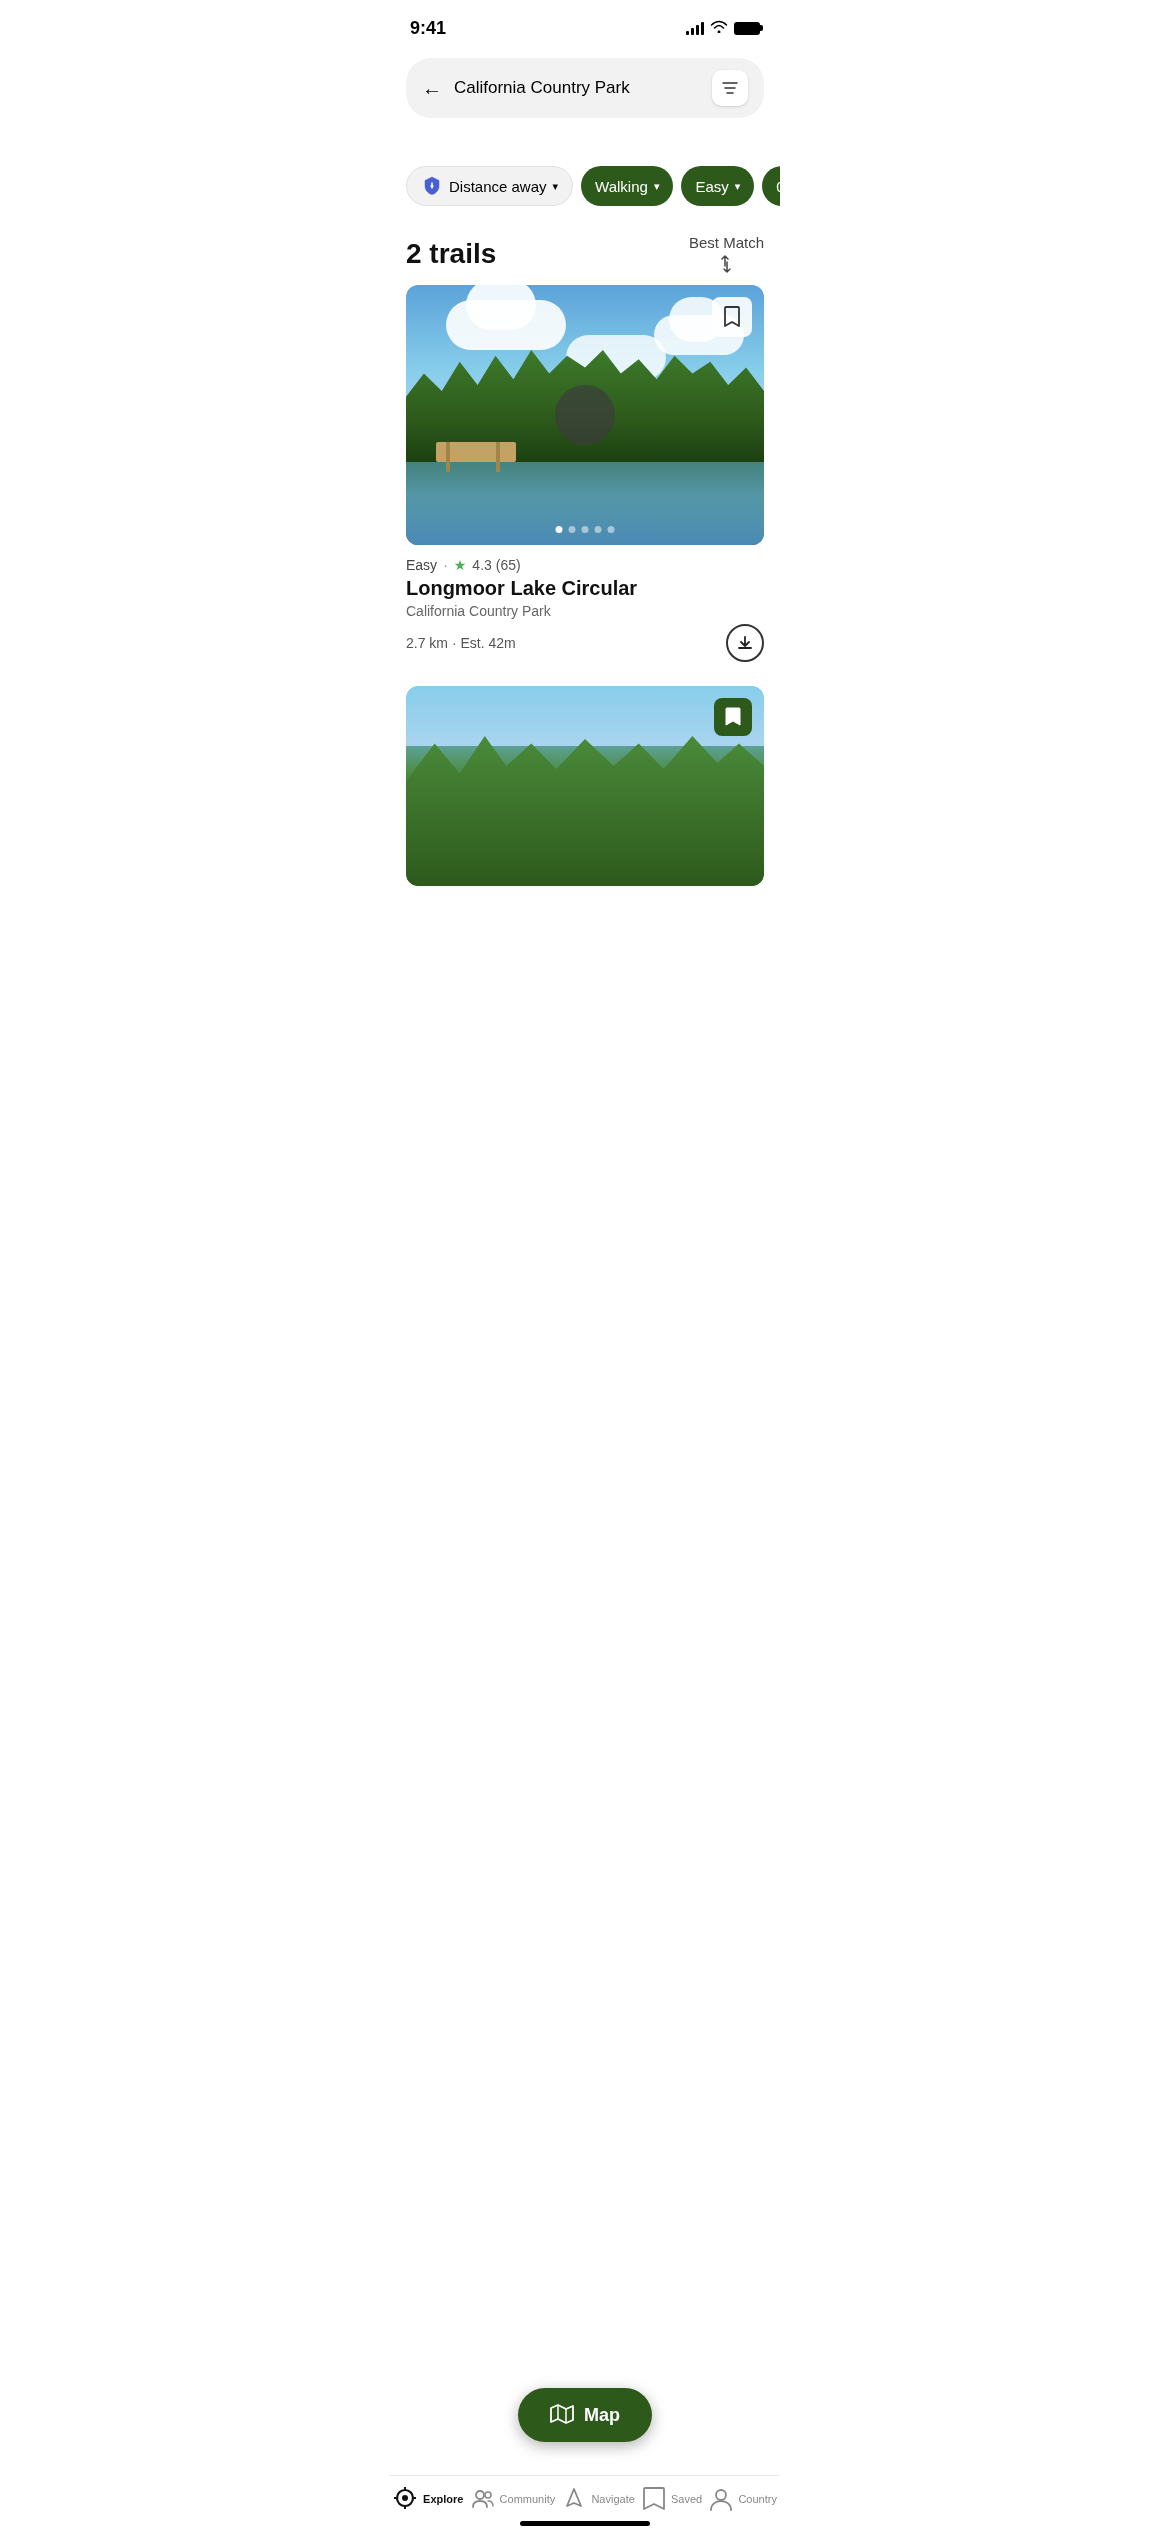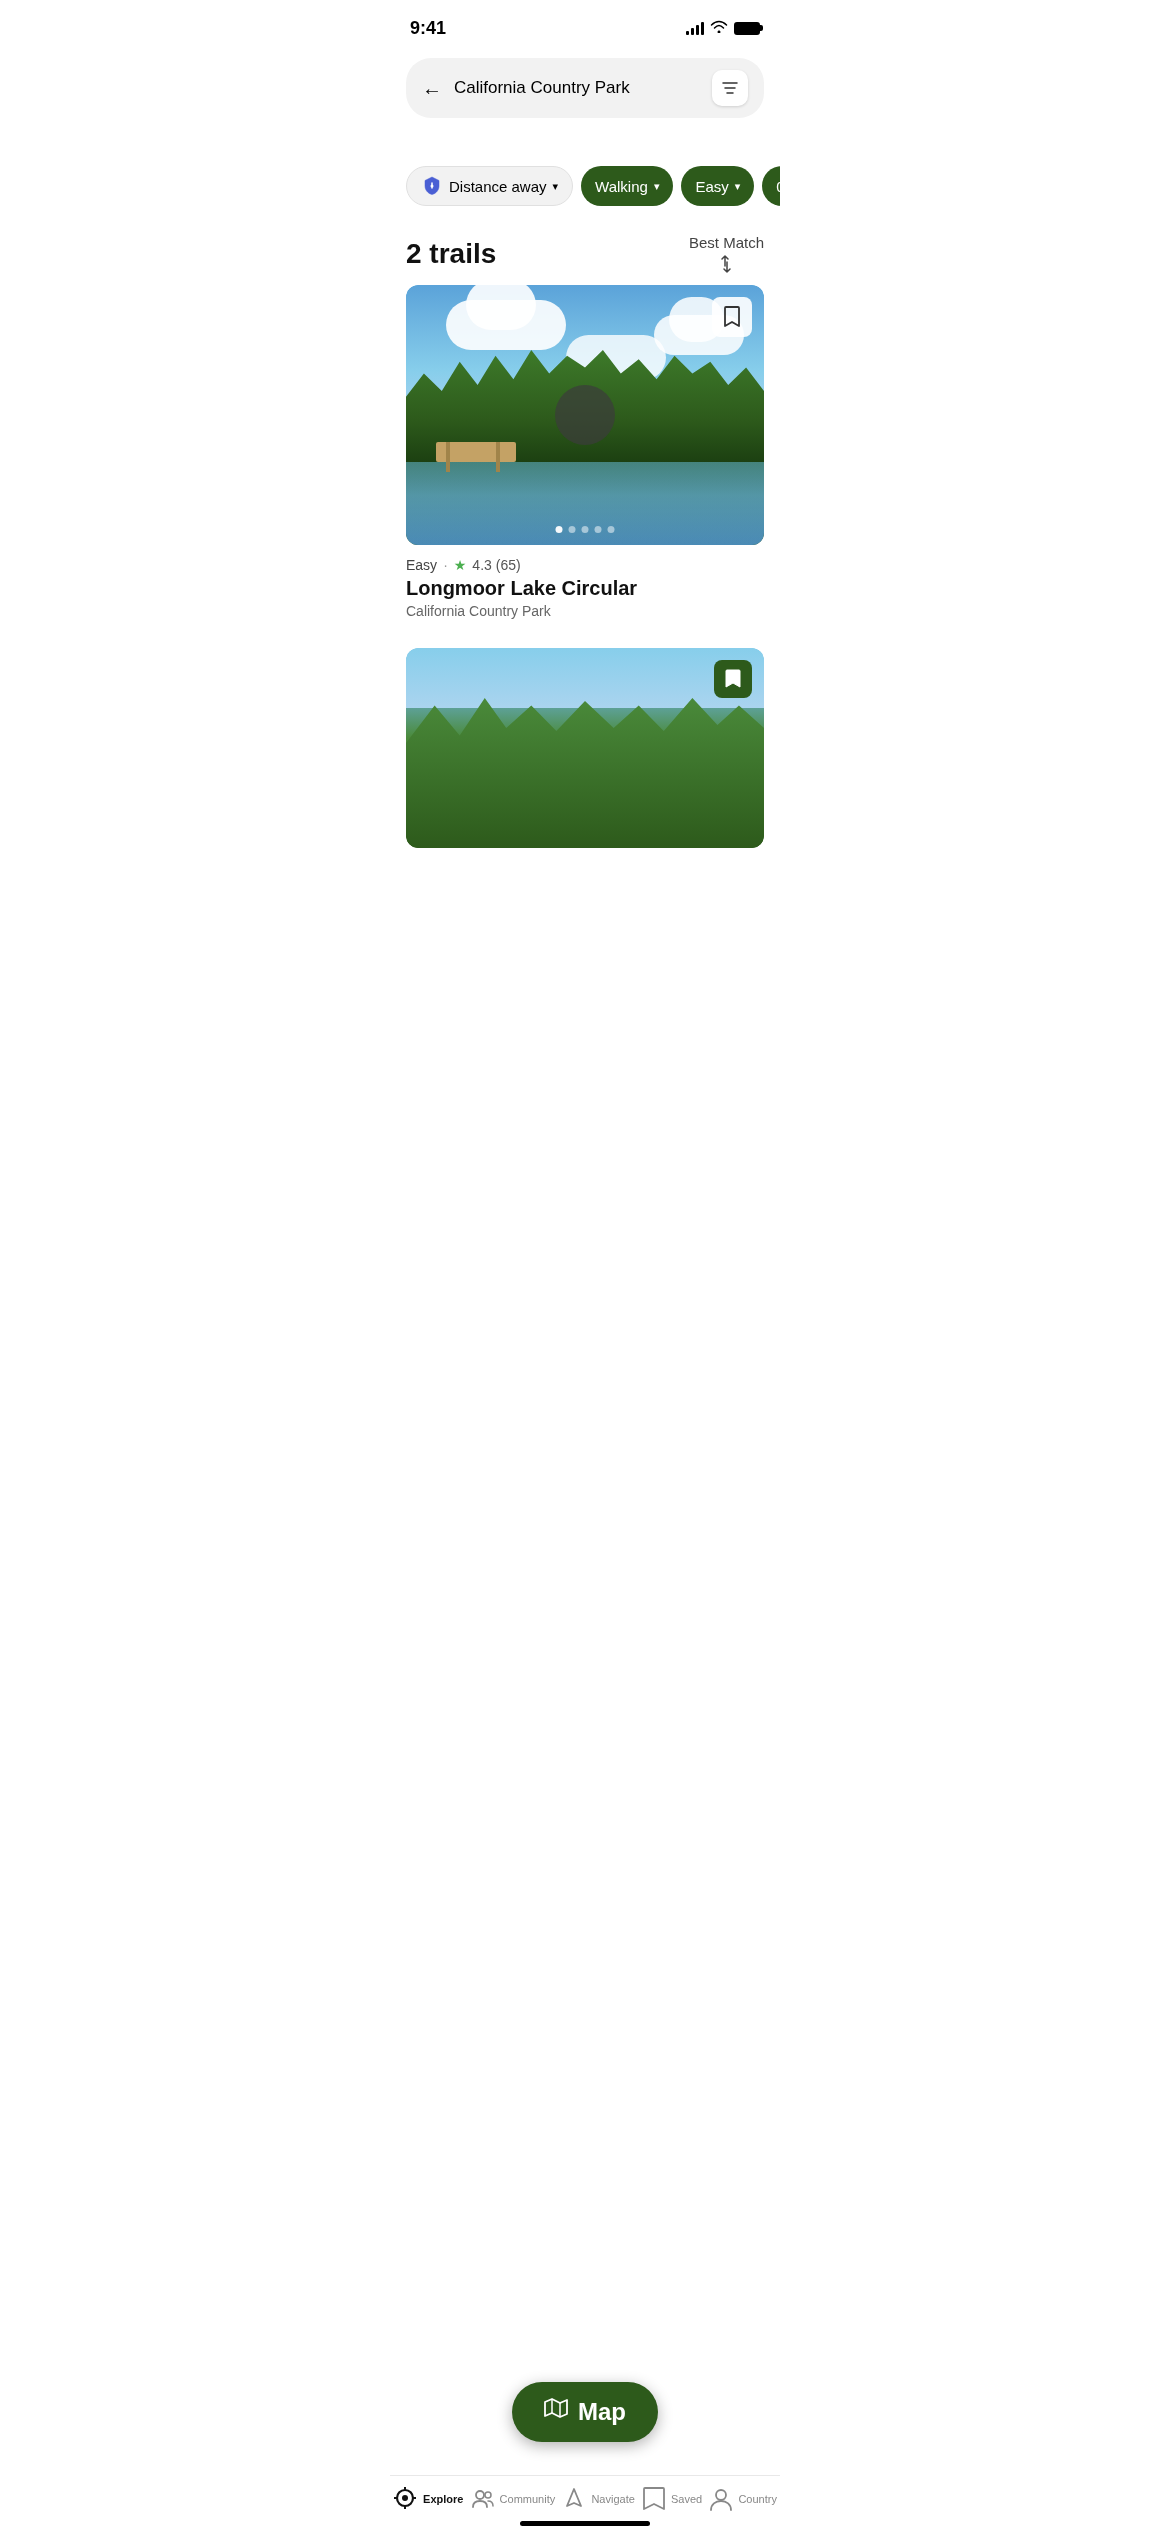--- a/index.html
+++ b/index.html
@@ -434,24 +434,24 @@
       left: 50%;
       transform: translateX(-50%);
       z-index: 100;
     }
     .map-button {
       background: #2d5a1b;
       color: #fff;
       border: none;
       border-radius: 30px;
       padding: 16px 32px;
-      font-size: 24px;
+      font-size: 18px;
       font-weight: 600;
       display: flex;
-      align-items: flex-start;
+      align-items: flex-end;
       gap: 10px;
       cursor: pointer;
       box-shadow: 0 4px 15px rgba(0,0,0,0.3);
     }
 
     
     .bottom-nav {
       position: fixed;
       bottom: 0;
       left: 50%;
@@ -618,20 +618,33 @@
       <span class="trail-difficulty">Easy</span>
       <span class="trail-dot">·</span>
       <span class="star-icon">★</span>
       <span class="trail-rating">
         <span>4.3</span>
         <span>(65)</span>
       </span>
     </div>
     <div class="trail-name">Longmoor Lake Circular</div>
     <div class="trail-location">California Country Park</div>
+    <div class="trail-stats">
+      <span class="trail-distance-time">
+        <span>2.7 km</span>
+        <span> · </span>
+        <span>Est. 42m</span>
+      </span>
+      <div class="download-btn">
+        <svg width="18" height="18" viewBox="0 0 18 18" fill="none">
+          <path d="M9 3v9M5 8l4 4 4-4" stroke="#222" stroke-width="1.8" stroke-linecap="round" stroke-linejoin="round"></path>
+          <path d="M3 14h12" stroke="#222" stroke-width="1.8" stroke-linecap="round"></path>
+        </svg>
+      </div>
+    </div>
   </div>
 </div>
 
 <div class="trail-card-2">
   <div class="trail-image-2">
     <div class="scene2-bg">
       <div class="scene2-sky"></div>
       <div class="scene2-trees"></div>
     </div>
     <div class="bookmark-btn-green">

